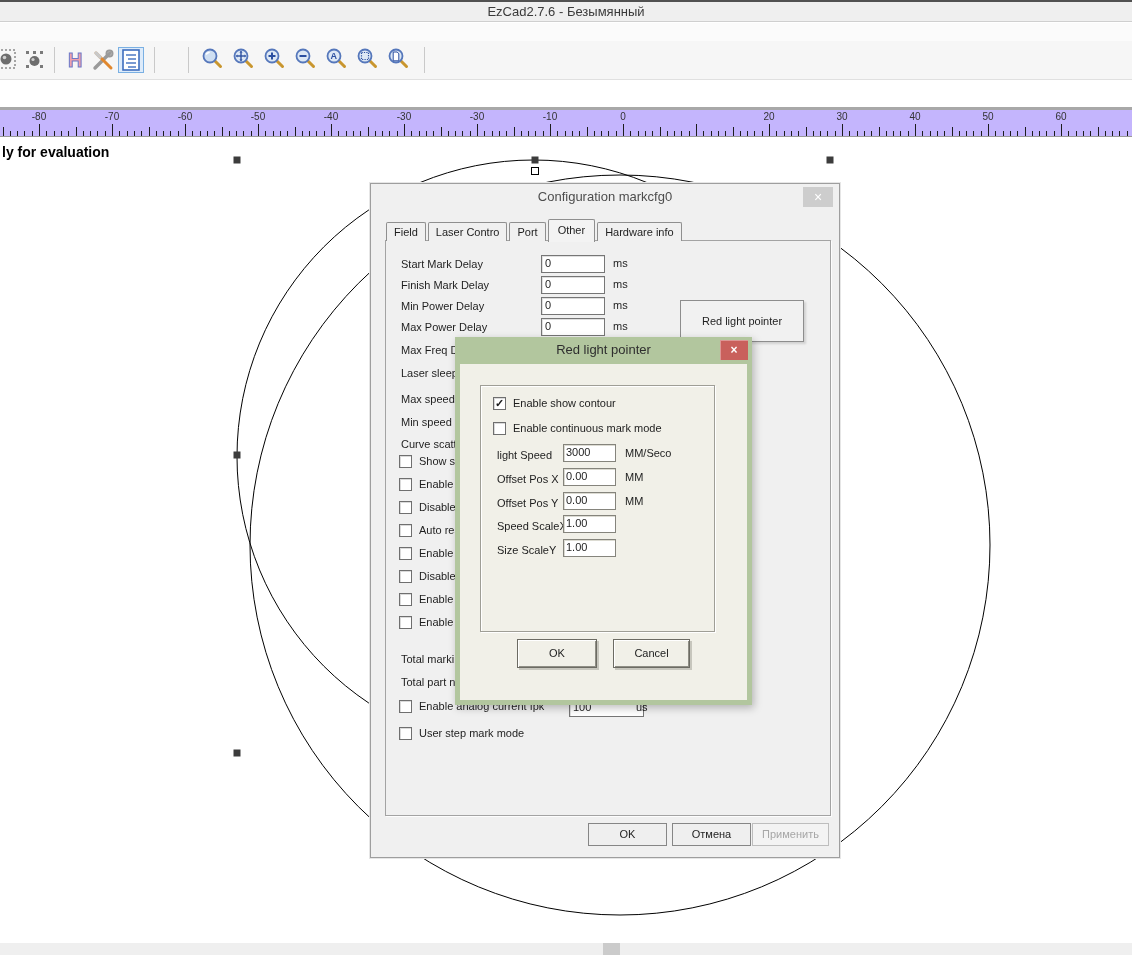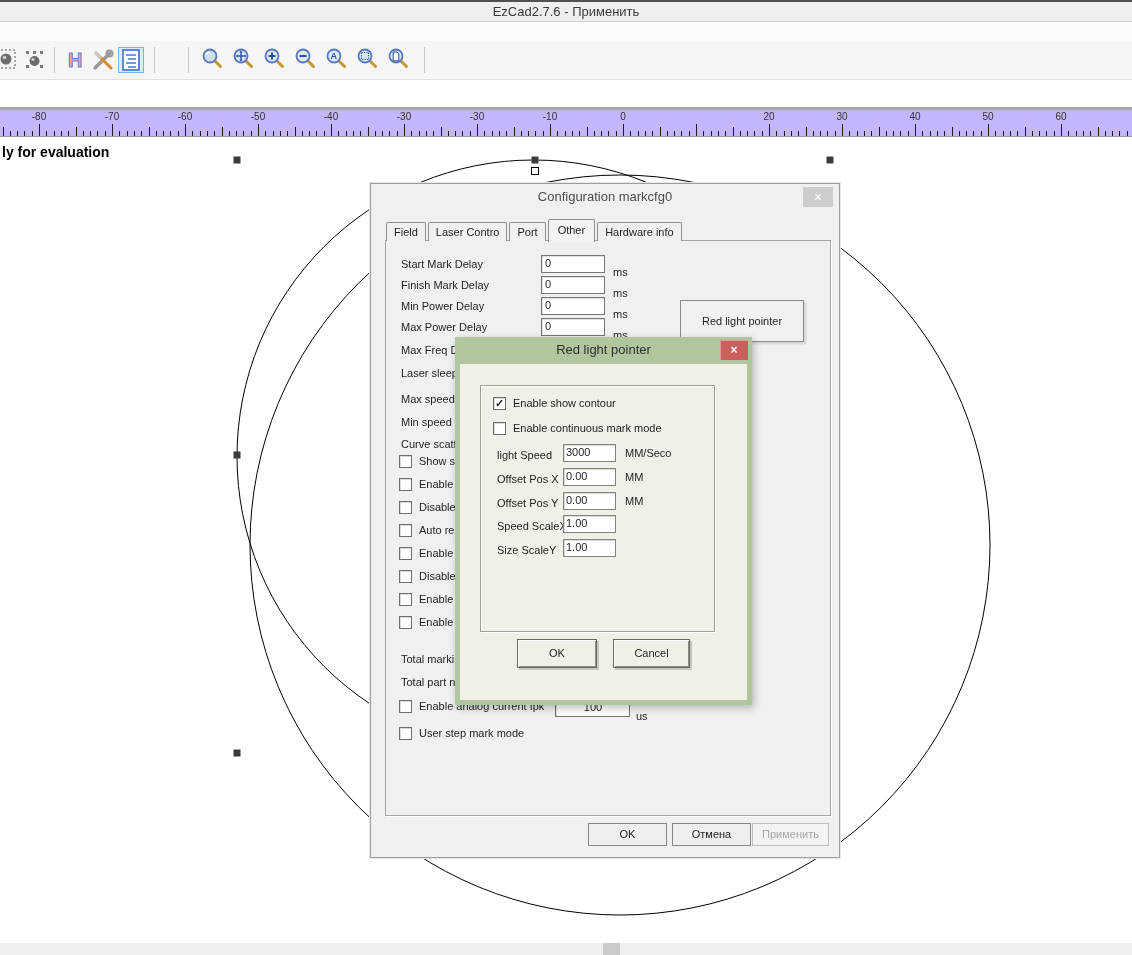--- a/index.html
+++ b/index.html
@@ -41,21 +41,21 @@
   .tab { background:#f0f0f0; border:1px solid #8f8f8f; border-bottom:none; border-radius:2px 2px 0 0;
          margin-right:2px; height:18px; line-height:18px; padding:0 7px; }
   .tab.active { height:22px; line-height:21px; background:#f3f3f3; margin-bottom:-1px; padding:0 9px; }
   .tabpage { position:absolute; left:14px; top:56px; width:444px; height:574px; border:1px solid #a3a3a3;
              box-shadow:1px 1px 0 #fdfdfd; background:#f0f0f0; }
   .cfg-row { position:absolute; left:30px; height:18px; white-space:nowrap; }
   .cfg-label { position:absolute; left:0; top:2px; }
   .inbox { position:absolute; left:140px; top:-1px; width:57px; height:14px; background:#fff;
            border:1px solid #767676; box-shadow:inset 1px 1px 0 #e0e0e0; padding:1px 2px 1px 3px;
            font-size:11px; }
-  .cfg-unit { position:absolute; left:212px; top:10px; }
+  .cfg-unit { position:absolute; left:212px; top:1px; }
   .plain-label { position:absolute; left:30px; white-space:nowrap; }
   .chk-row { position:absolute; left:28px; height:15px; white-space:nowrap; }
   .win-check { position:absolute; left:0; top:0; width:11px; height:11px; background:#fff;
                border:1px solid #6f6f6f; box-shadow:inset 1px 1px 0 #dadada; font-size:11px;
                line-height:11px; text-align:center; font-weight:bold; color:#1c1c1c; }
   .chk-label { position:absolute; left:20px; top:0px; }
   .btn-right { position:absolute; left:309px; width:122px; background:#f1f1f1; border:1px solid #8d8d8d;
                box-shadow:2px 2px 2px rgba(0,0,0,0.13); text-align:center; }
   .btn-fly { top:68px; height:39px; line-height:39px; }
   .btn-red { top:116px; height:40px; line-height:40px; }
@@ -86,21 +86,21 @@
   
   .hscroll { position:absolute; left:0; top:943px; width:1132px; height:12px; background:#efefef; }
   .hthumb { position:absolute; top:0; height:12px; background:#cbcbcb; }
 </style>
 </head>
 <body>
 
 <div class="screen">
 
   <div class="titlebar">
-    <span>EzCad2.7.6 - Применить</span>
+    <span>EzCad2.7.6 - Безымянный</span>
   </div>
   <div class="menustrip"></div>
 
   <div class="toolbar">
     <span class="tb-icon" style="left:-9px">
       <svg width="26" height="26">
           <rect x="6" y="3" width="18" height="18" fill="none" stroke="#555" stroke-width="1" stroke-dasharray="2,2"></rect>
           <circle cx="15" cy="12" r="5.5" fill="#6d6d6d"></circle>
           <circle cx="13.5" cy="10.5" r="1.8" fill="#cfcfcf"></circle>
         </svg>
@@ -457,21 +457,21 @@
       </div>
       <div class="chk-row" style="top: 432px;">
         <span class="win-check"></span>
         <span class="chk-label">Enable r</span>
       </div>
       <div class="plain-label" style="top: 469px;">Total markir</div>
       <div class="plain-label" style="top: 492px;">Total part n</div>
       <div class="chk-row" style="top: 516px;">
         <span class="win-check"></span>
         <span class="chk-label">Enable analog current fpk</span>
-        <span class="inbox" style="left: 156px; width: 68px; text-align: center;">100</span>
+        <span class="inbox" style="left: 170px; width: 68px;">100</span>
         <span class="cfg-unit" style="left: 237px;">us</span>
       </div>
       <div class="chk-row" style="top: 543px;">
         <span class="win-check"></span>
         <span class="chk-label">User step mark mode</span>
       </div>
     </div>
 
   <div class="red-dialog" id="red-dialog">
     <div class="red-title">Red light pointer</div>

